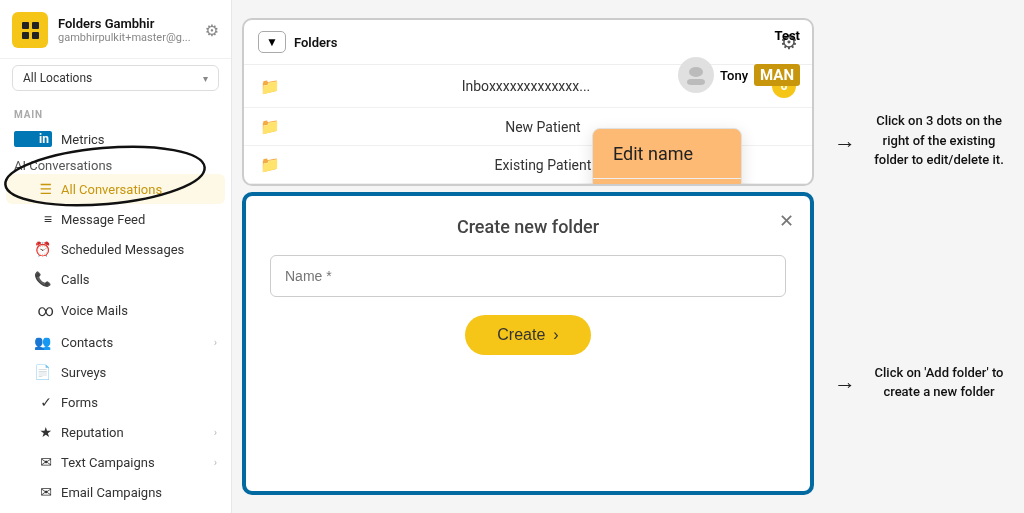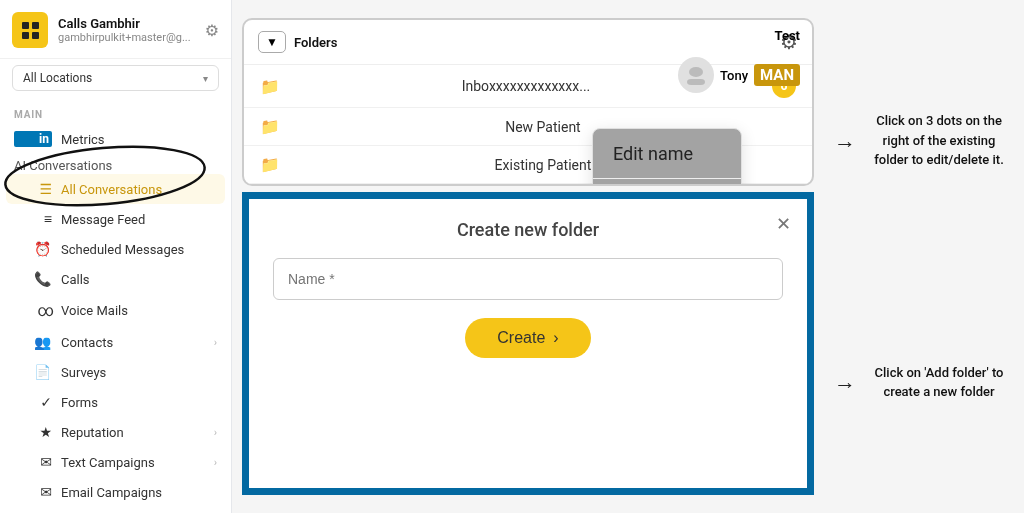--- a/index.html
+++ b/index.html
@@ -238,21 +238,21 @@
       justify-content: center;
       font-size: 12px;
       font-weight: 700;
     }
 
     
     .context-menu {
       position: absolute;
       right: 70px;
       top: 108px;
-      background: #a3a3a3;
+      background: #fdba74;
       border: 1px solid #e0e0e0;
       border-radius: 8px;
       box-shadow: 0 4px 16px rgba(0,0,0,0.12);
       z-index: 10;
       min-width: 150px;
       overflow: hidden;
     }
 
     .context-menu-item {
       padding: 14px 20px;
@@ -293,22 +293,22 @@
       color: #fff;
       font-size: 15px;
       font-weight: 700;
       padding: 2px 6px;
       border-radius: 3px;
     }
 
     
     .bottom-panel {
       background: #fff;
-      border: 7px solid #0369a1;
-      border-radius: 0;
+      border: 4px solid #0369a1;
+      border-radius: 10px;
       margin: 0 10px 8px 10px;
       padding: 20px 24px;
       position: relative;
       flex: 1;
       display: flex;
       flex-direction: column;
     }
 
     .create-folder-title {
       text-align: center;
@@ -397,21 +397,21 @@
   <div class="sidebar-header">
     <div class="sidebar-logo">
       <div class="sidebar-logo-dots">
         <div class="sidebar-logo-dot"></div>
         <div class="sidebar-logo-dot"></div>
         <div class="sidebar-logo-dot"></div>
         <div class="sidebar-logo-dot"></div>
       </div>
     </div>
     <div class="sidebar-user-info">
-      <div class="sidebar-user-name">Calls Gambhir</div>
+      <div class="sidebar-user-name">Folders Gambhir</div>
       <div class="sidebar-user-email">gambhirpulkit+master@g...</div>
     </div>
     <span class="gear-icon">⚙</span>
   </div>
 
   <div class="location-selector">
     <span>All Locations</span>
     <span>▾</span>
   </div>
 

